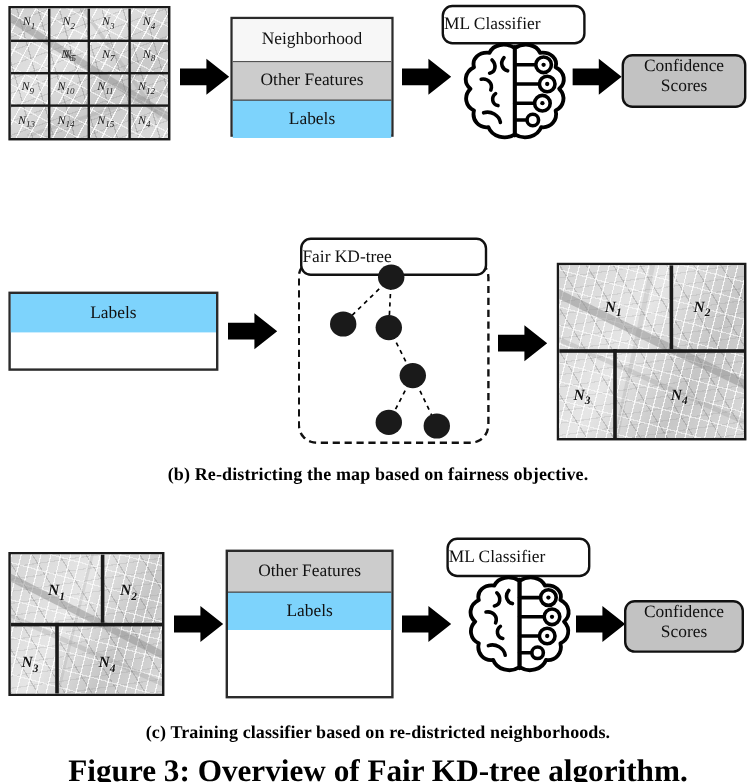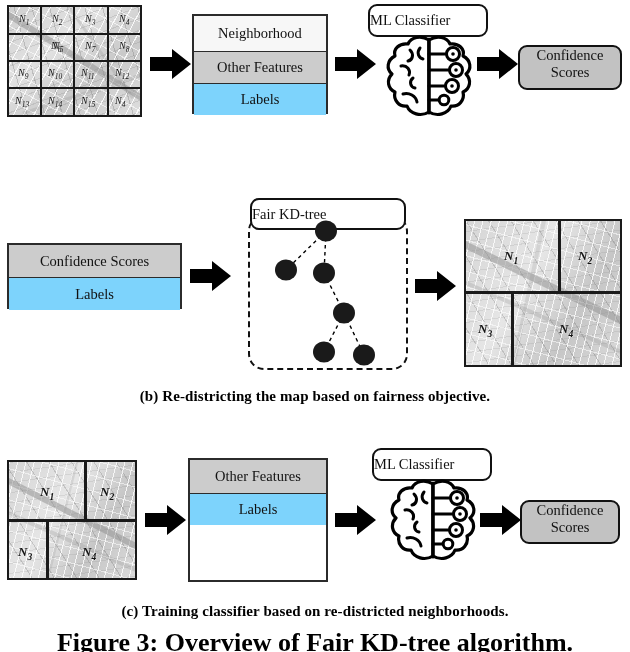--- a/index.html
+++ b/index.html
@@ -271,23 +271,20 @@
   <div class="roundbox gray" style="left:518px;top:45px;width:104px;height:45px;flex-direction:column;">
     <span>Confidence</span>
     <span>Scores</span>
   </div>
 
 </div>
 
 <div class="panel" style="top:185px;height:225px;">
 
   <div class="featstack" style="left:7px;top:58px;width:175px;height:66px;">
-    <div class="featrow f-light" style="height:33px;">
-        <span>Confidence Scores</span>
-      </div>
     <div class="featrow f-dark" style="height:32px;">
         <span>Labels</span>
       </div>
   </div>
 
   <div class="arrow" style="left:190px;top:74px;width:42px;height:34px;">
     <svg width="42" height="34" viewBox="0 0 42 34">
         <polygon points="0,10 22,10 22,2 41,17 22,32 22,24 0,24" fill="#000000"></polygon>
       </svg>
   </div>

